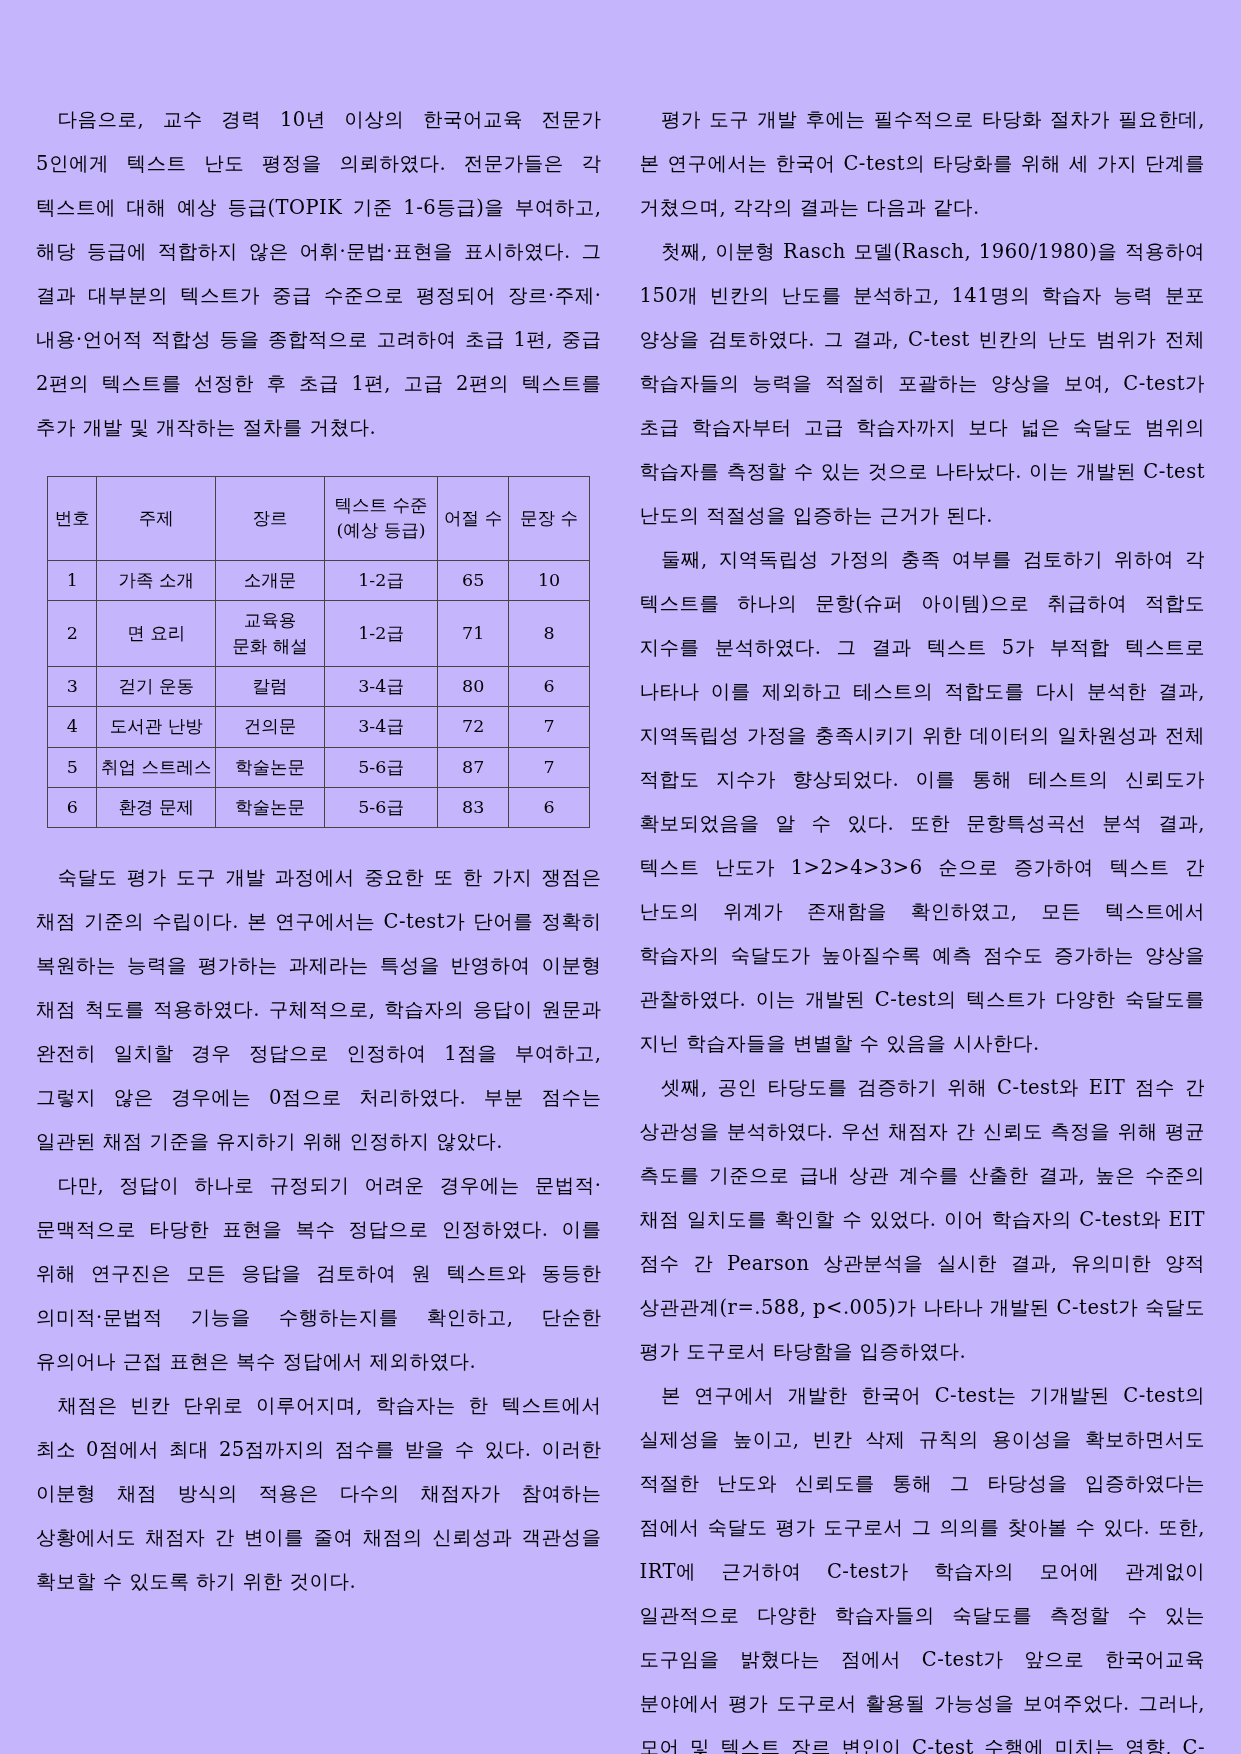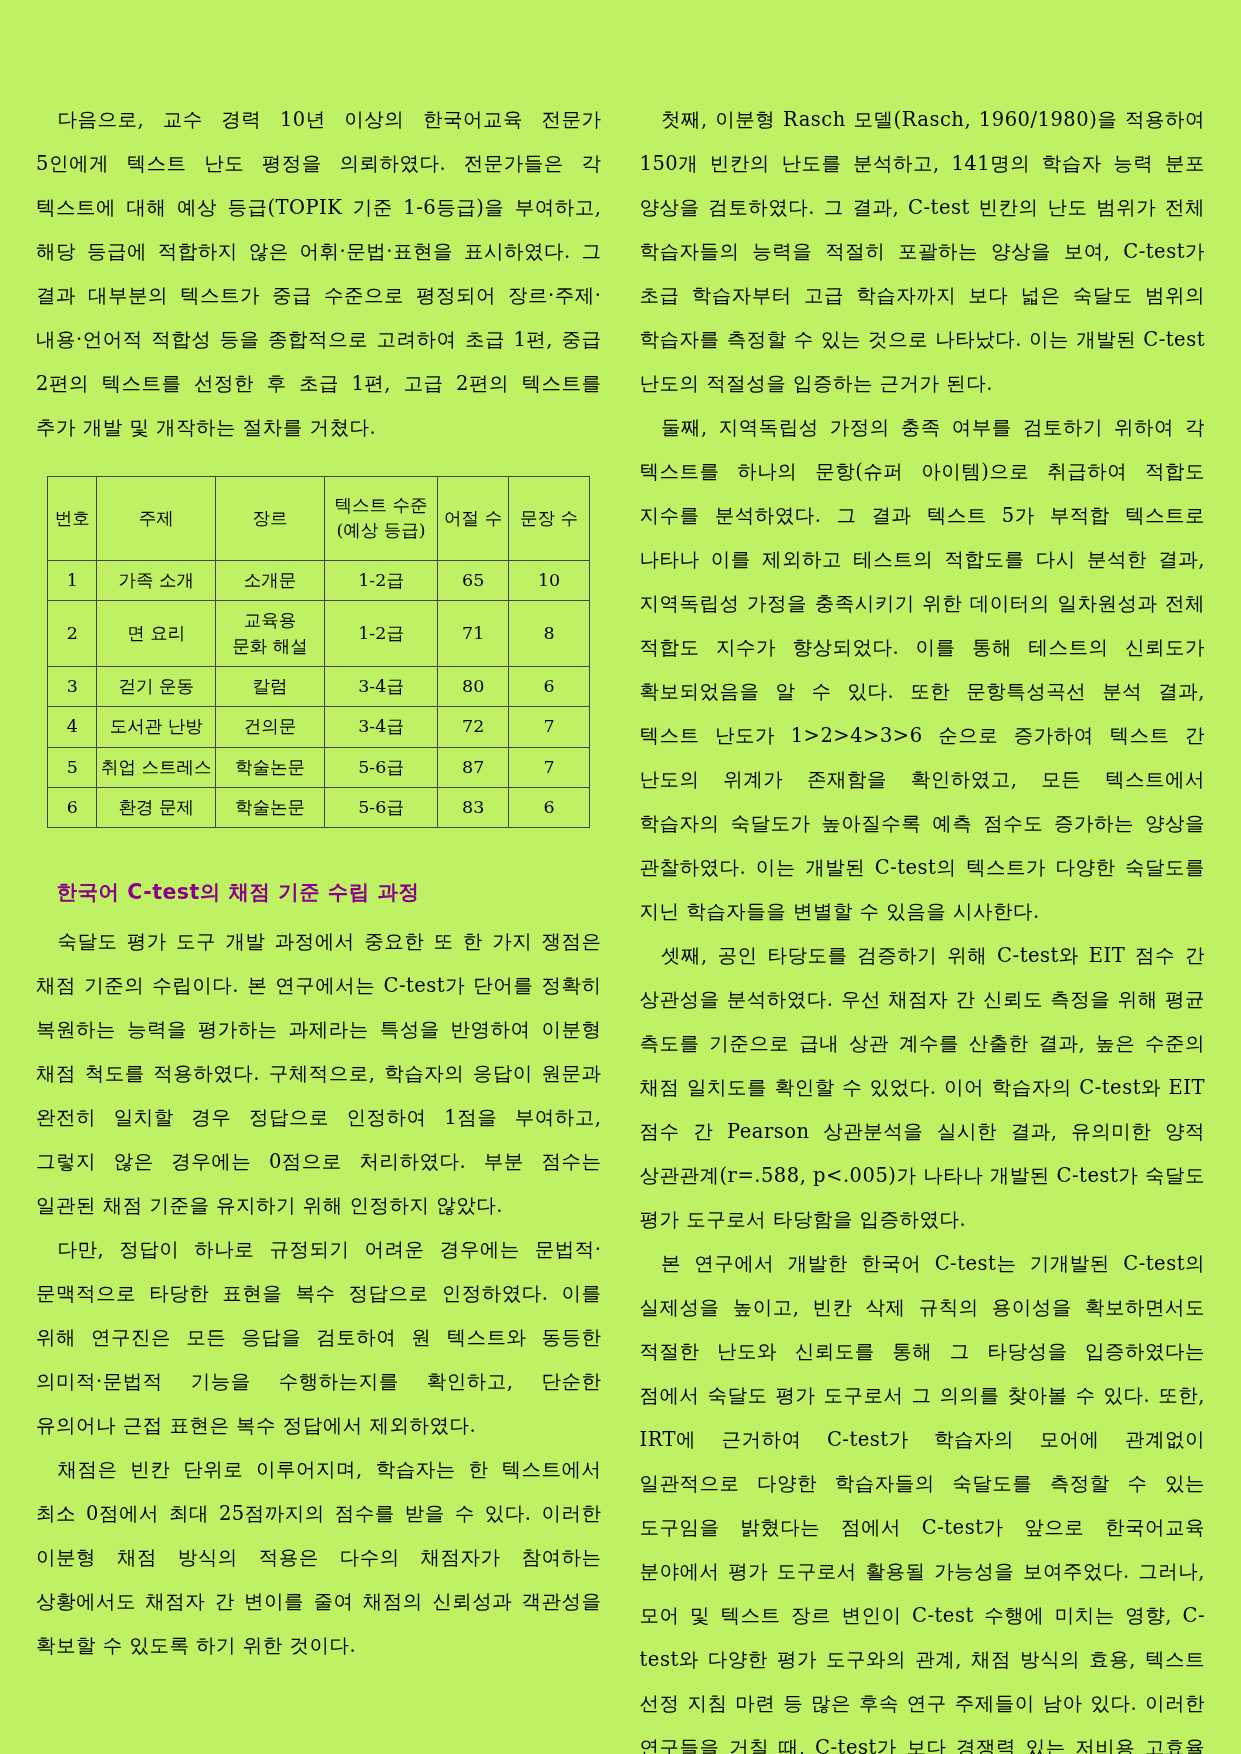--- a/index.html
+++ b/index.html
@@ -5,21 +5,21 @@
   html, body {
     margin: 0;
     padding: 0;
     background: #e8e8e8;
   }
   .page {
     position: relative;
     width: 1241px;
     height: 1754px;
     margin: 0 auto;
-    background: #bef264;
+    background: #c4b5fd;
     box-sizing: border-box;
     padding: 98px 36px 40px 36px;
     font-family: "DejaVu Serif", "Liberation Serif", serif;
     color: #000000;
     overflow: hidden;
   }
   .columns {
     display: flex;
     gap: 38px;
   }
@@ -149,28 +149,28 @@
             <td>6</td>
             <td>환경 문제</td>
             <td>학술논문</td>
             <td>5-6급</td>
             <td>83</td>
             <td>6</td>
           </tr>
         </tbody>
       </table>
 
-      <h2 class="section-heading" style="color: rgb(139, 0, 139);">한국어 C-test의 채점 기준 수립 과정</h2>
       <p class="body-text">숙달도 평가 도구 개발 과정에서 중요한 또 한 가지 쟁점은 채점 기준의 수립이다. 본 연구에서는 C-test가 단어를 정확히 복원하는 능력을 평가하는 과제라는 특성을 반영하여 이분형 채점 척도를 적용하였다. 구체적으로, 학습자의 응답이 원문과 완전히 일치할 경우 정답으로 인정하여 1점을 부여하고, 그렇지 않은 경우에는 0점으로 처리하였다. 부분 점수는 일관된 채점 기준을 유지하기 위해 인정하지 않았다.</p>
       <p class="body-text">다만, 정답이 하나로 규정되기 어려운 경우에는 문법적·문맥적으로 타당한 표현을 복수 정답으로 인정하였다. 이를 위해 연구진은 모든 응답을 검토하여 원 텍스트와 동등한 의미적·문법적 기능을 수행하는지를 확인하고, 단순한 유의어나 근접 표현은 복수 정답에서 제외하였다.</p>
       <p class="body-text">채점은 빈칸 단위로 이루어지며, 학습자는 한 텍스트에서 최소 0점에서 최대 25점까지의 점수를 받을 수 있다. 이러한 이분형 채점 방식의 적용은 다수의 채점자가 참여하는 상황에서도 채점자 간 변이를 줄여 채점의 신뢰성과 객관성을 확보할 수 있도록 하기 위한 것이다.</p>
 
     </div>
 
     <div class="column">
+      <p class="body-text">평가 도구 개발 후에는 필수적으로 타당화 절차가 필요한데, 본 연구에서는 한국어 C-test의 타당화를 위해 세 가지 단계를 거쳤으며, 각각의 결과는 다음과 같다.</p>
       <p class="body-text">첫째, 이분형 Rasch 모델(Rasch, 1960/1980)을 적용하여 150개 빈칸의 난도를 분석하고, 141명의 학습자 능력 분포 양상을 검토하였다. 그 결과, C-test 빈칸의 난도 범위가 전체 학습자들의 능력을 적절히 포괄하는 양상을 보여, C-test가 초급 학습자부터 고급 학습자까지 보다 넓은 숙달도 범위의 학습자를 측정할 수 있는 것으로 나타났다. 이는 개발된 C-test 난도의 적절성을 입증하는 근거가 된다.</p>
       <p class="body-text">둘째, 지역독립성 가정의 충족 여부를 검토하기 위하여 각 텍스트를 하나의 문항(슈퍼 아이템)으로 취급하여 적합도 지수를 분석하였다. 그 결과 텍스트 5가 부적합 텍스트로 나타나 이를 제외하고 테스트의 적합도를 다시 분석한 결과, 지역독립성 가정을 충족시키기 위한 데이터의 일차원성과 전체 적합도 지수가 향상되었다. 이를 통해 테스트의 신뢰도가 확보되었음을 알 수 있다. 또한 문항특성곡선 분석 결과, 텍스트 난도가 1&gt;2&gt;4&gt;3&gt;6 순으로 증가하여 텍스트 간 난도의 위계가 존재함을 확인하였고, 모든 텍스트에서 학습자의 숙달도가 높아질수록 예측 점수도 증가하는 양상을 관찰하였다. 이는 개발된 C-test의 텍스트가 다양한 숙달도를 지닌 학습자들을 변별할 수 있음을 시사한다.</p>
       <p class="body-text">셋째, 공인 타당도를 검증하기 위해 C-test와 EIT 점수 간 상관성을 분석하였다. 우선 채점자 간 신뢰도 측정을 위해 평균 측도를 기준으로 급내 상관 계수를 산출한 결과, 높은 수준의 채점 일치도를 확인할 수 있었다. 이어 학습자의 C-test와 EIT 점수 간 Pearson 상관분석을 실시한 결과, 유의미한 양적 상관관계(r=.588, p&lt;.005)가 나타나 개발된 C-test가 숙달도 평가 도구로서 타당함을 입증하였다.</p>
 
       <p class="body-text">본 연구에서 개발한 한국어 C-test는 기개발된 C-test의 실제성을 높이고, 빈칸 삭제 규칙의 용이성을 확보하면서도 적절한 난도와 신뢰도를 통해 그 타당성을 입증하였다는 점에서 숙달도 평가 도구로서 그 의의를 찾아볼 수 있다. 또한, IRT에 근거하여 C-test가 학습자의 모어에 관계없이 일관적으로 다양한 학습자들의 숙달도를 측정할 수 있는 도구임을 밝혔다는 점에서 C-test가 앞으로 한국어교육 분야에서 평가 도구로서 활용될 가능성을 보여주었다. 그러나, 모어 및 텍스트 장르 변인이 C-test 수행에 미치는 영향, C-test와 다양한 평가 도구와의 관계, 채점 방식의 효용, 텍스트 선정 지침 마련 등 많은 후속 연구 주제들이 남아 있다. 이러한 연구들을 거칠 때, C-test가 보다 경쟁력 있는 저비용 고효율 한국어 숙달도 평가 도구로 발전할 수 있을 것이다.</p>
     </div>
 
   </div>
 </div>
 

